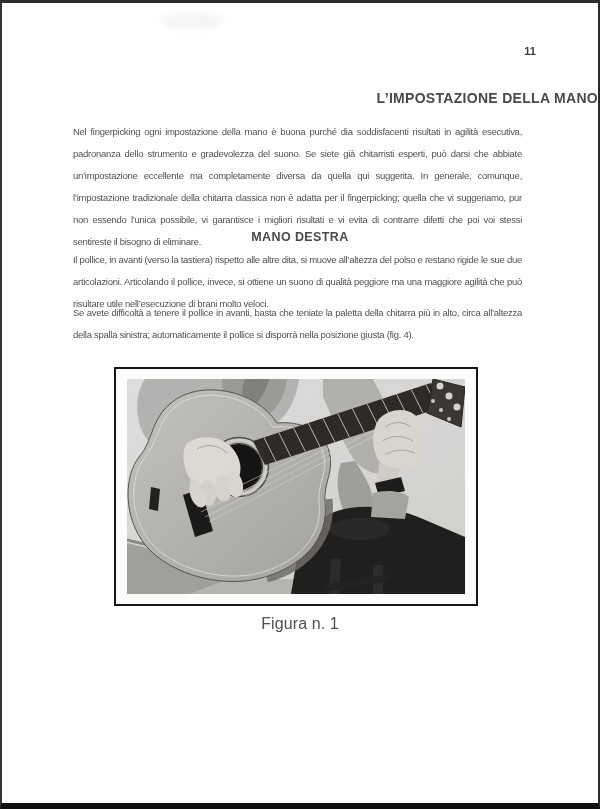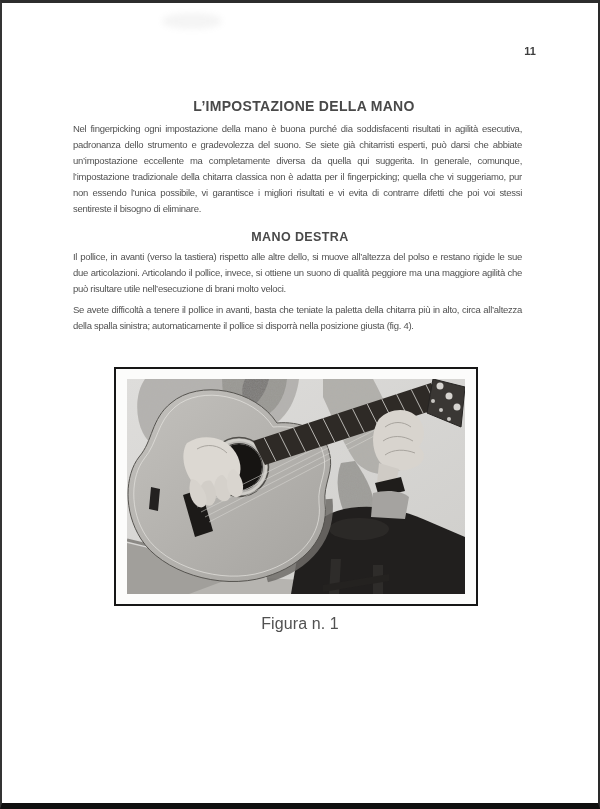--- a/index.html
+++ b/index.html
@@ -6,24 +6,24 @@
   .page{
     position:relative;width:600px;height:809px;margin:0 auto;
     background:#ffffff;box-sizing:border-box;
     border-top:3px solid #2d2d2d;border-left:2px solid #343434;
     border-right:2px solid #2a2a2a;border-bottom:6px solid #0f0f0f;
     font-family:"Liberation Sans", sans-serif;color:#4f4f4f;overflow:hidden;
   }
   .smudge{position:absolute;top:10px;left:160px;width:60px;height:16px;
     background:#9a9a9a;opacity:.10;border-radius:50%;filter:blur(3px);}
   .page-number{position:absolute;top:42px;right:62px;font-size:11px;font-weight:bold;color:#3e3e3e;}
-  .title{position:absolute;top:87px;left:8px;right:0;margin:8px;text-align:center;
+  .title{position:absolute;top:87px;left:8px;right:0;margin:0;text-align:right;
     font-size:14px;font-weight:bold;letter-spacing:.3px;color:#494949;}
   .body{position:absolute;left:71px;width:449px;margin:0;font-size:9.5px;
-    line-height:16px;letter-spacing:-.28px;text-align:justify;color:#515151;}
+    line-height:22px;letter-spacing:-.28px;text-align:justify;color:#515151;}
   .para1{top:118px;}
   .heading2{position:absolute;top:219px;left:0;right:0;margin:8px;text-align:center;
     font-size:12.5px;font-weight:bold;letter-spacing:.4px;color:#494949;}
   .para2{top:246px;}
   .para3{top:299px;}
   .photo-frame{position:absolute;top:364px;left:112px;width:364px;height:239px;margin:0;
     box-sizing:border-box;background:#fcfcfb;border:2px solid #161616;padding:10px 11px;}
   .photo-frame svg{display:block;}
   .caption{position:absolute;top:612px;left:0;right:0;text-align:center;
     font-size:16px;color:#515151;letter-spacing:.1px;}
@@ -35,21 +35,21 @@
   <div class="smudge"></div>
 
   <div class="page-number">11</div>
 
   <h1 class="title">L’IMPOSTAZIONE DELLA MANO</h1>
 
   <p class="body para1">Nel fingerpicking ogni impostazione della mano è buona purché dia soddisfacenti risultati in agilità esecutiva, padronanza dello strumento e gradevolezza del suono. Se siete già chitarristi esperti, può darsi che abbiate un’impostazione eccellente ma completamente diversa da quella qui suggerita. In generale, comunque, l’impostazione tradizionale della chitarra classica non è adatta per il fingerpicking; quella che vi suggeriamo, pur non essendo l’unica possibile, vi garantisce i migliori risultati e vi evita di contrarre difetti che poi voi stessi sentireste il bisogno di eliminare.</p>
 
   <h2 class="heading2">MANO DESTRA</h2>
 
-  <p class="body para2">Il pollice, in avanti (verso la tastiera) rispetto alle altre dello, si muove all’altezza del polso e restano rigide le sue due articolazioni. Articolando il pollice, invece, si ottiene un suono di qualità peggiore ma una maggiore agilità che può risultare utile nell’esecuzione di brani molto veloci.</p>
+  <p class="body para2">Il pollice, in avanti (verso la tastiera) rispetto alle altre dita, si muove all’altezza del polso e restano rigide le sue due articolazioni. Articolando il pollice, invece, si ottiene un suono di qualità peggiore ma una maggiore agilità che può risultare utile nell’esecuzione di brani molto veloci.</p>
 
   <p class="body para3">Se avete difficoltà a tenere il pollice in avanti, basta che teniate la paletta della chitarra più in alto, circa all’altezza della spalla sinistra; automaticamente il pollice si disporrà nella posizione giusta (fig. 4).</p>
 
   <figure class="photo-frame">
     <svg width="338" height="215" viewBox="0 0 338 215">
       <defs>
         <linearGradient id="wallg" x1="0" y1="0" x2="1" y2="1">
           <stop offset="0" stop-color="#dedddb"></stop>
             <stop offset="1" stop-color="#cfcecb"></stop>
         </linearGradient>

